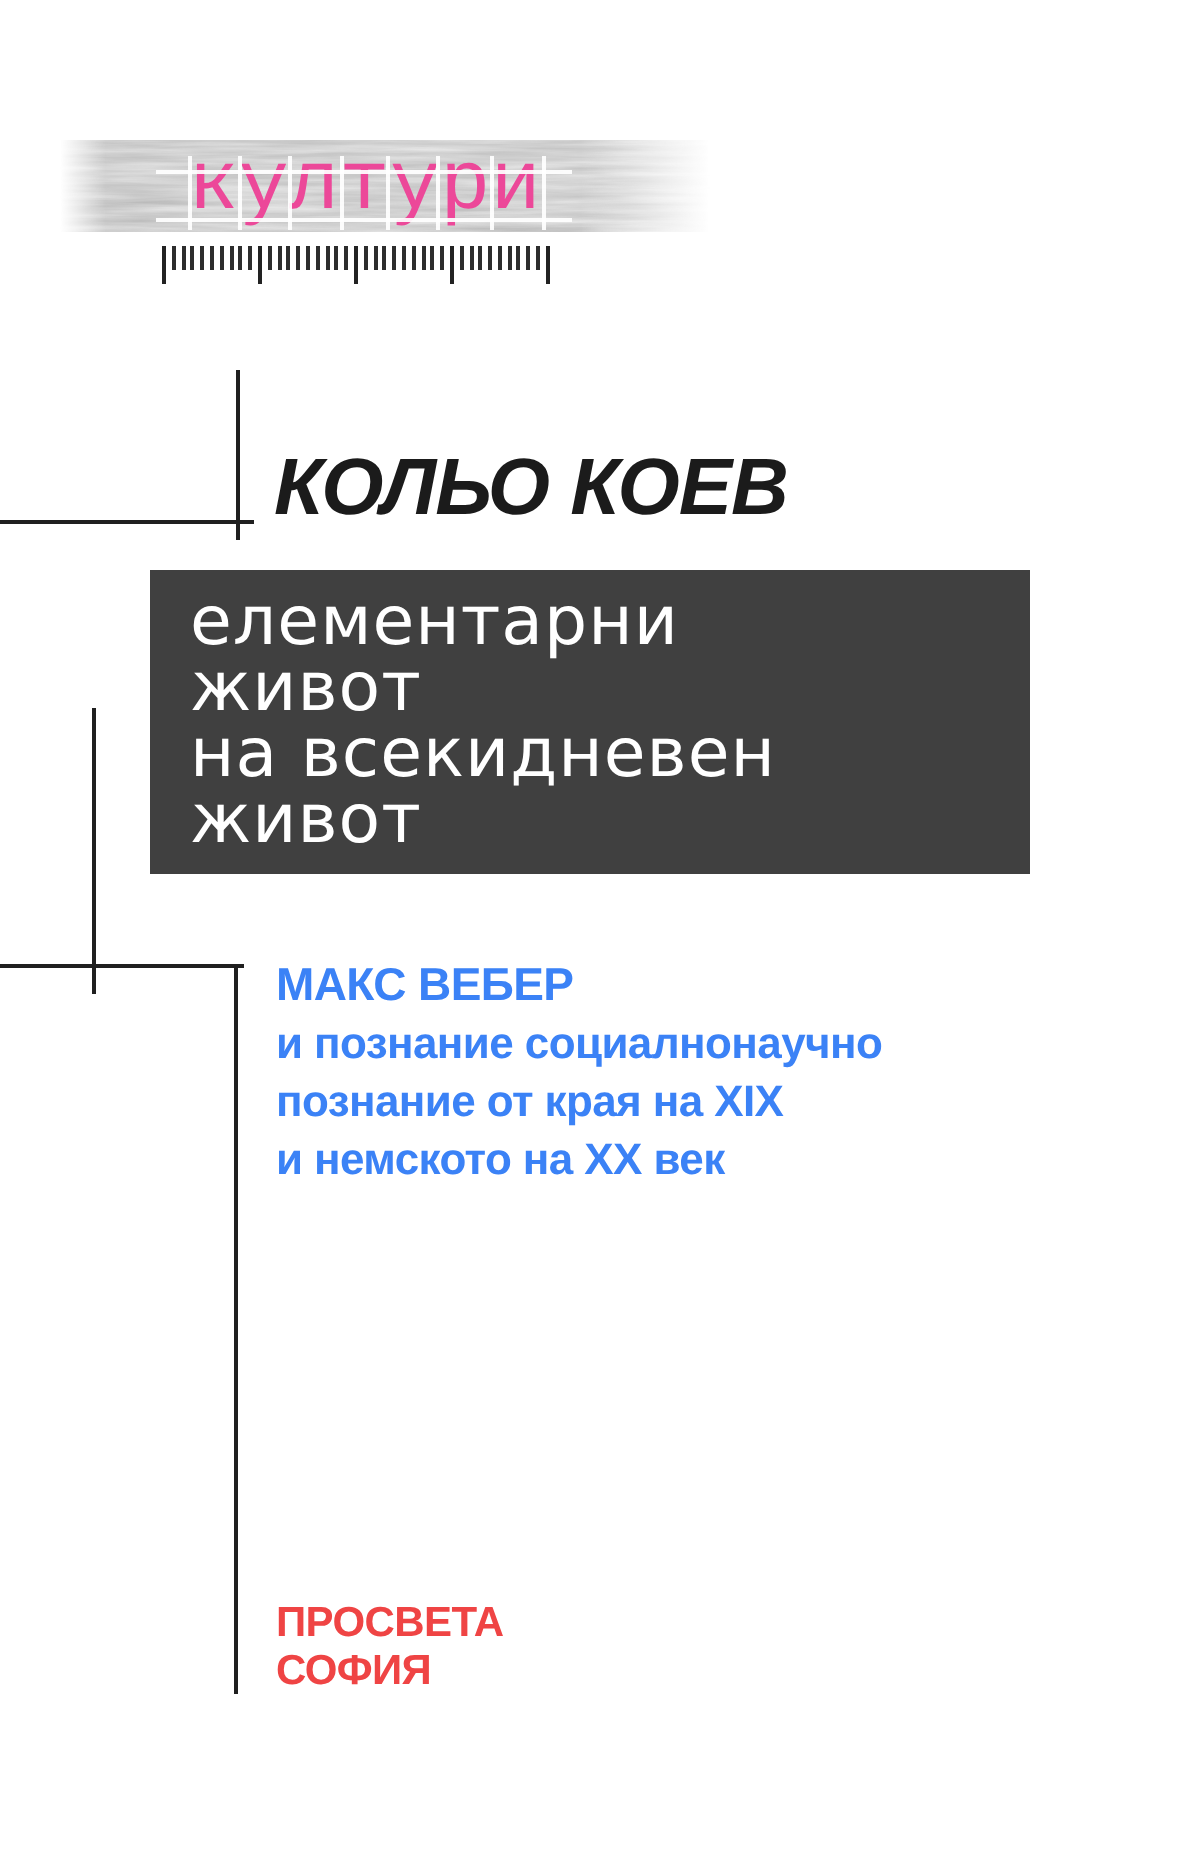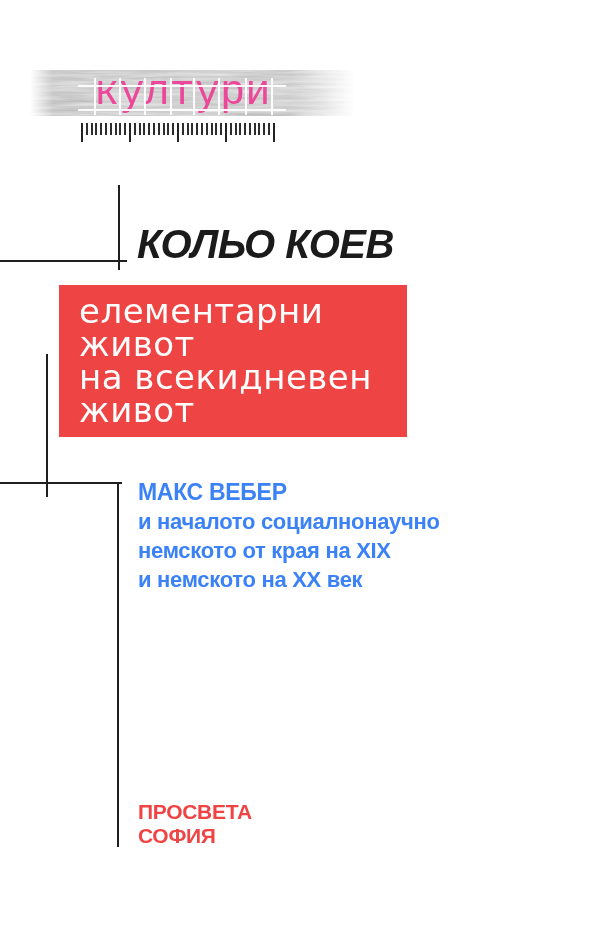--- a/index.html
+++ b/index.html
@@ -69,23 +69,23 @@
     font-weight: bold;
     letter-spacing: -0.5px;
     color: #1b1b1b;
     white-space: nowrap;
     font-style: italic;
   }
 
   
   .title-box {
     position: absolute;
-    left: 59px; top: 285px;
-    width: 348px; height: 152px;
-    background: #ef4444;
+    left: 75px; top: 285px;
+    width: 440px; height: 152px;
+    background: #404040;
     box-sizing: border-box;
     padding: 10px 0 0 20px;
   }
   .title-box .tline {
     font-family: "DejaVu Sans", sans-serif;
     font-size: 34px;
     line-height: 33px;
     letter-spacing: 0.5px;
     color: #ffffff;
     white-space: nowrap;
@@ -205,22 +205,22 @@
 
   <div class="title-box">
     <div class="tline">елементарни</div>
     <div class="tline">живот</div>
     <div class="tline">на всекидневен</div>
     <div class="tline">живот</div>
   </div>
 
   <div class="subtitle">
     <div class="sline first">МАКС ВЕБЕР</div>
-    <div class="sline">и началото социалнонаучно</div>
-    <div class="sline">немското от края на XIX</div>
+    <div class="sline">и познание социалнонаучно</div>
+    <div class="sline">познание от края на XIX</div>
     <div class="sline">и немското на XX век</div>
   </div>
 
   <div class="publisher">
     <div class="pline">ПРОСВЕТА</div>
     <div class="pline">СОФИЯ</div>
   </div>
 
 </div>
 

